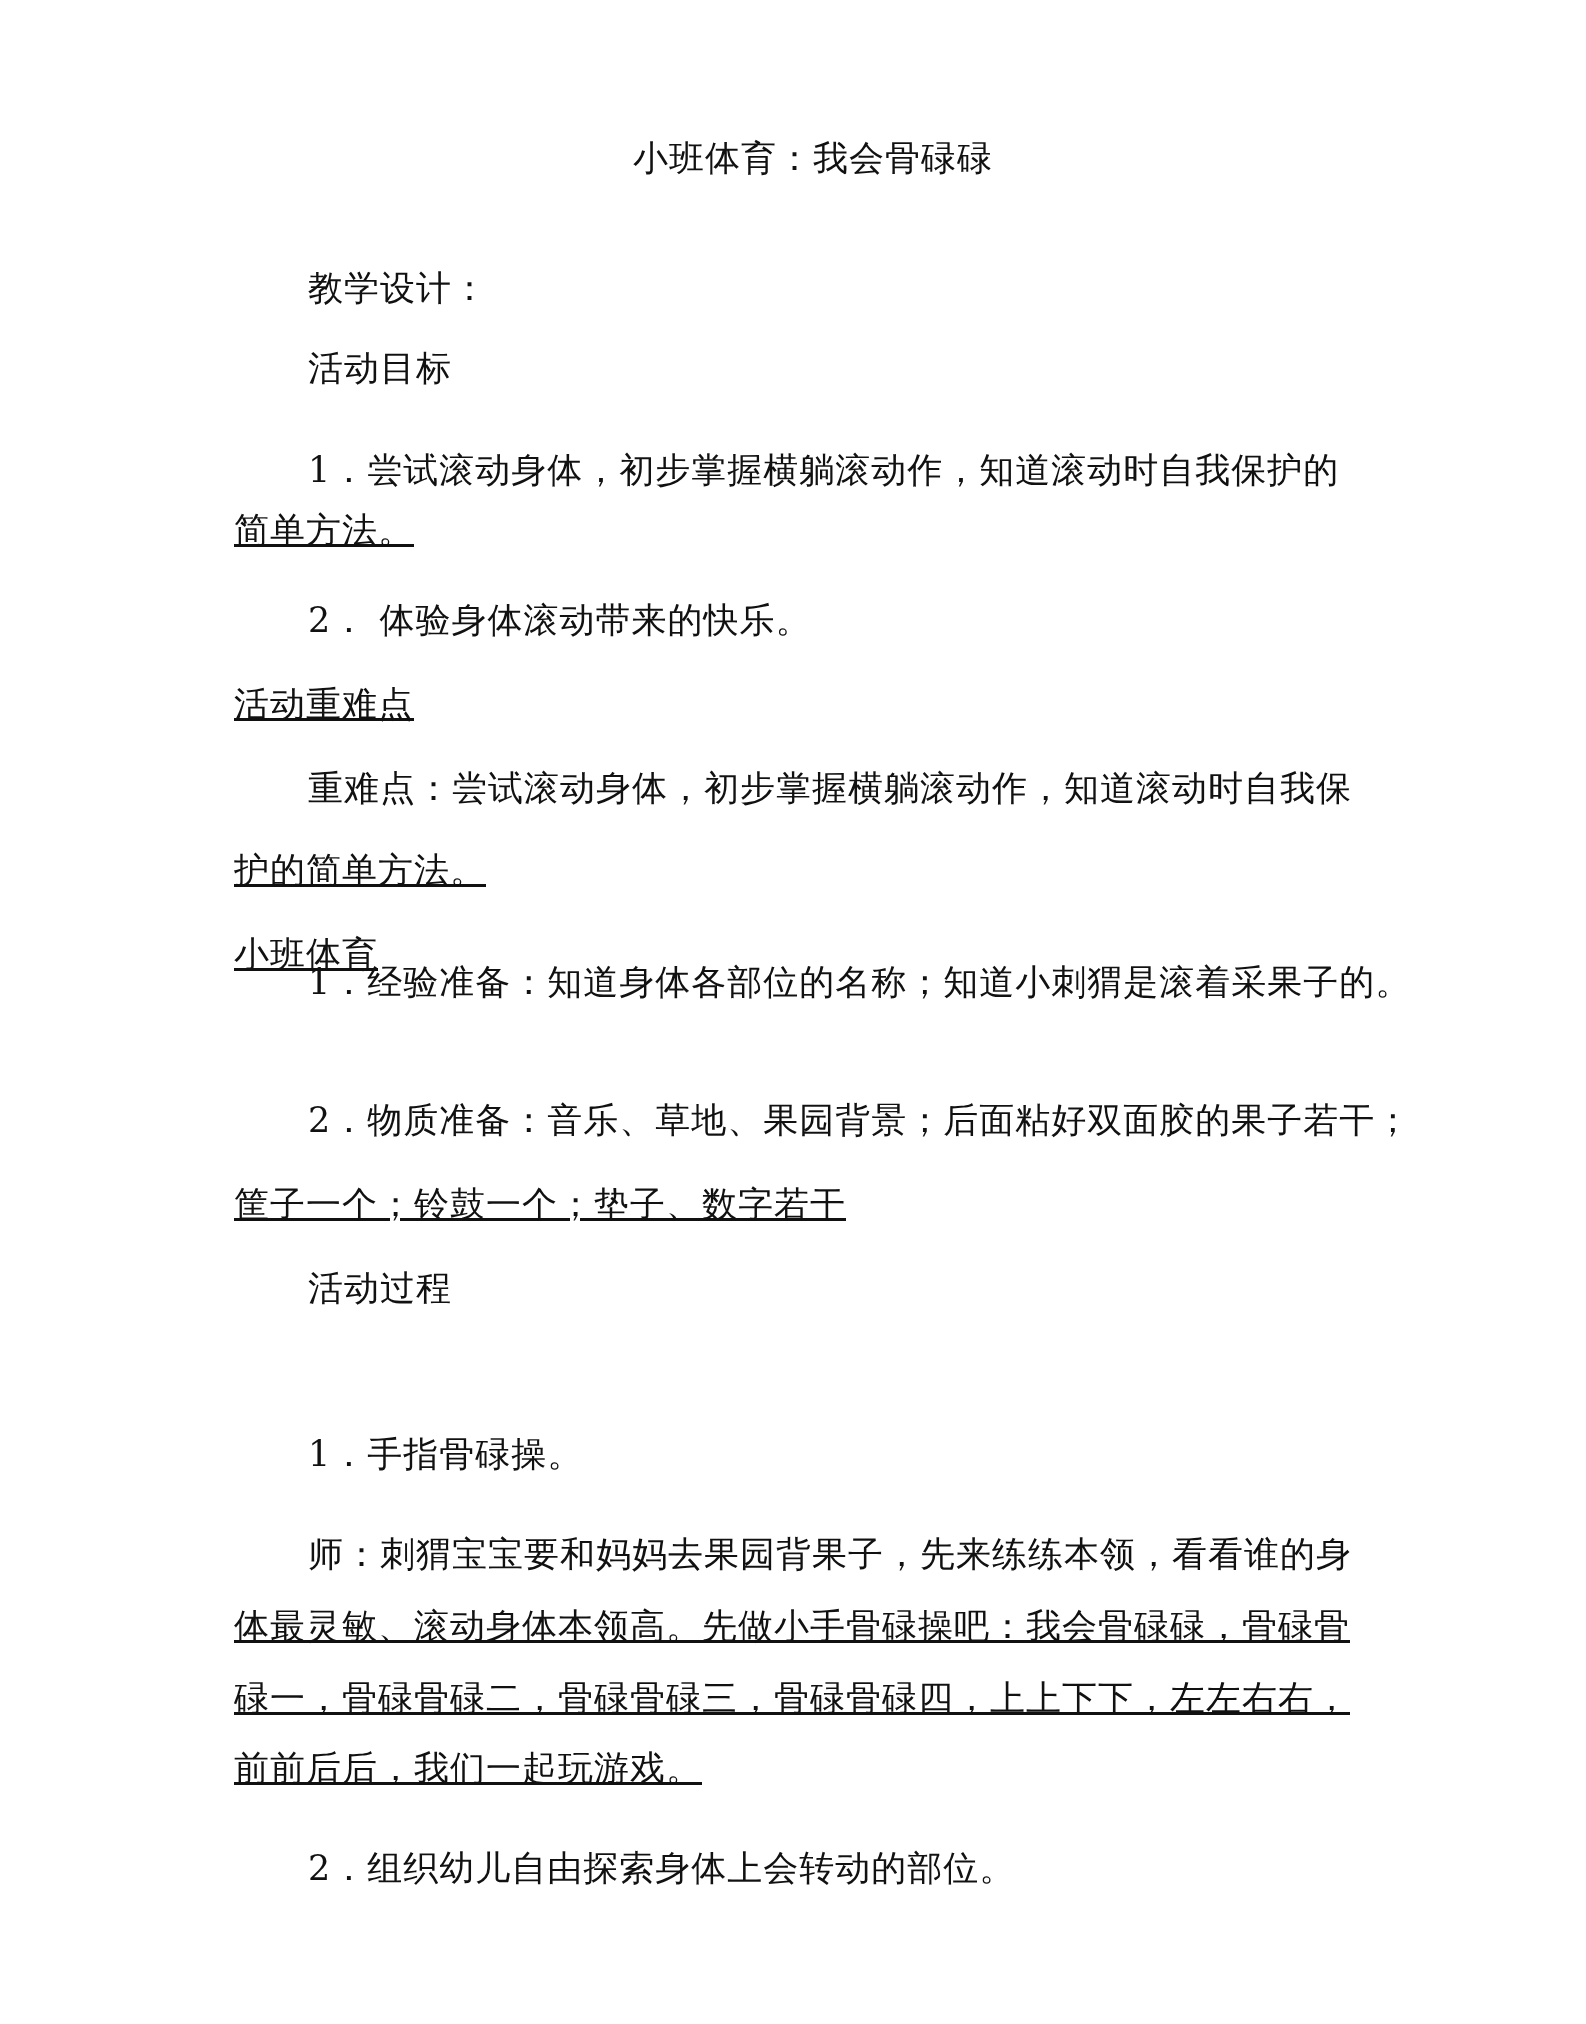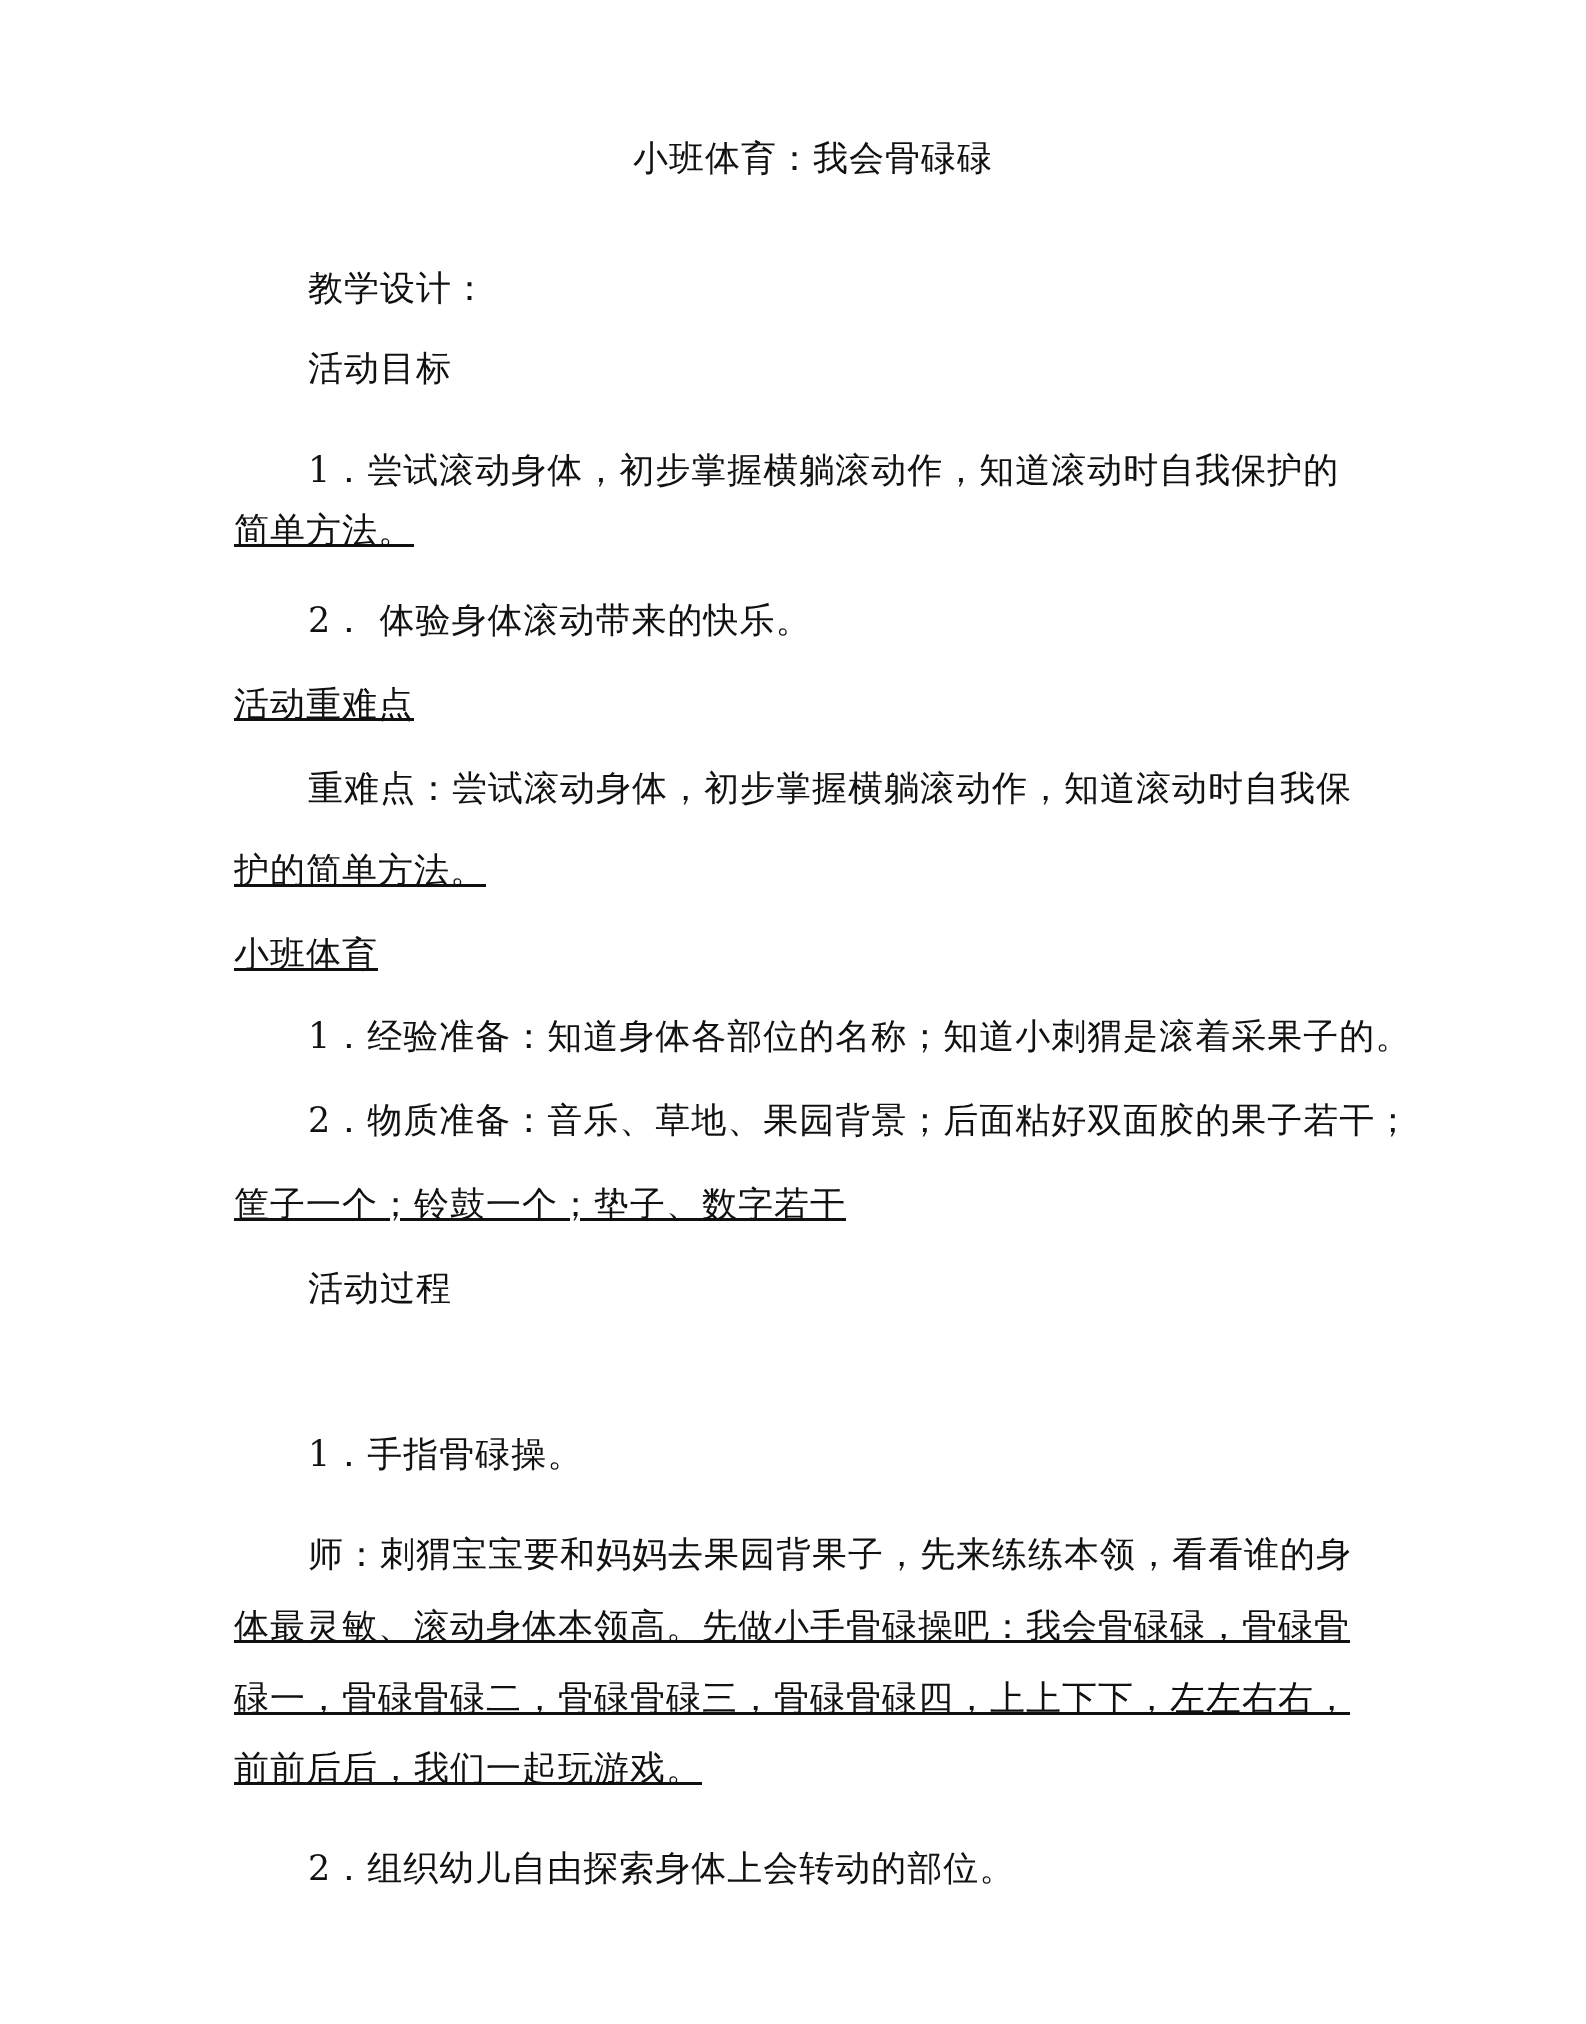--- a/index.html
+++ b/index.html
@@ -47,21 +47,21 @@
 
   <div class="line l-ind" style="top:266px">教学设计：</div>
   <div class="line l-ind" style="top:346px">活动目标</div>
   <div class="line l-ind" style="top:448px">1．尝试滚动身体，初步掌握横躺滚动作，知道滚动时自我保护的</div>
   <div class="line l-left" style="top:508px">简单方法。</div>
   <div class="line l-ind" style="top:598px">2．  体验身体滚动带来的快乐。</div>
   <div class="line l-left" style="top:682px">活动重难点</div>
   <div class="line l-ind" style="top:766px">重难点：尝试滚动身体，初步掌握横躺滚动作，知道滚动时自我保</div>
   <div class="line l-left" style="top:848px">护的简单方法。</div>
   <div class="line l-left" style="top:932px">小班体育</div>
-  <div class="line l-ind" style="top:1014px">1．经验准备：知道身体各部位的名称；知道小刺猬是滚着采果子的。</div>
+  <div class="line l-ind" style="top:960px">1．经验准备：知道身体各部位的名称；知道小刺猬是滚着采果子的。</div>
   <div class="line l-ind" style="top:1098px">2．物质准备：音乐、草地、果园背景；后面粘好双面胶的果子若干；</div>
   <div class="line l-left" style="top:1182px">筐子一个；铃鼓一个；垫子、数字若干</div>
   <div class="line l-ind" style="top:1266px">活动过程</div>
   <div class="line l-ind" style="top:1432px">1．手指骨碌操。</div>
   <div class="line l-ind" style="top:1532px">师：刺猬宝宝要和妈妈去果园背果子，先来练练本领，看看谁的身</div>
   <div class="line l-left" style="top:1676px">碌一，骨碌骨碌二，骨碌骨碌三，骨碌骨碌四，上上下下，左左右右，</div>
   <div class="line l-left" style="top:1604px">体最灵敏、滚动身体本领高。先做小手骨碌操吧：我会骨碌碌，骨碌骨</div>
   <div class="line l-left" style="top:1746px">前前后后，我们一起玩游戏。</div>
   <div class="line l-ind" style="top:1846px">2．组织幼儿自由探索身体上会转动的部位。</div>
 </div>

